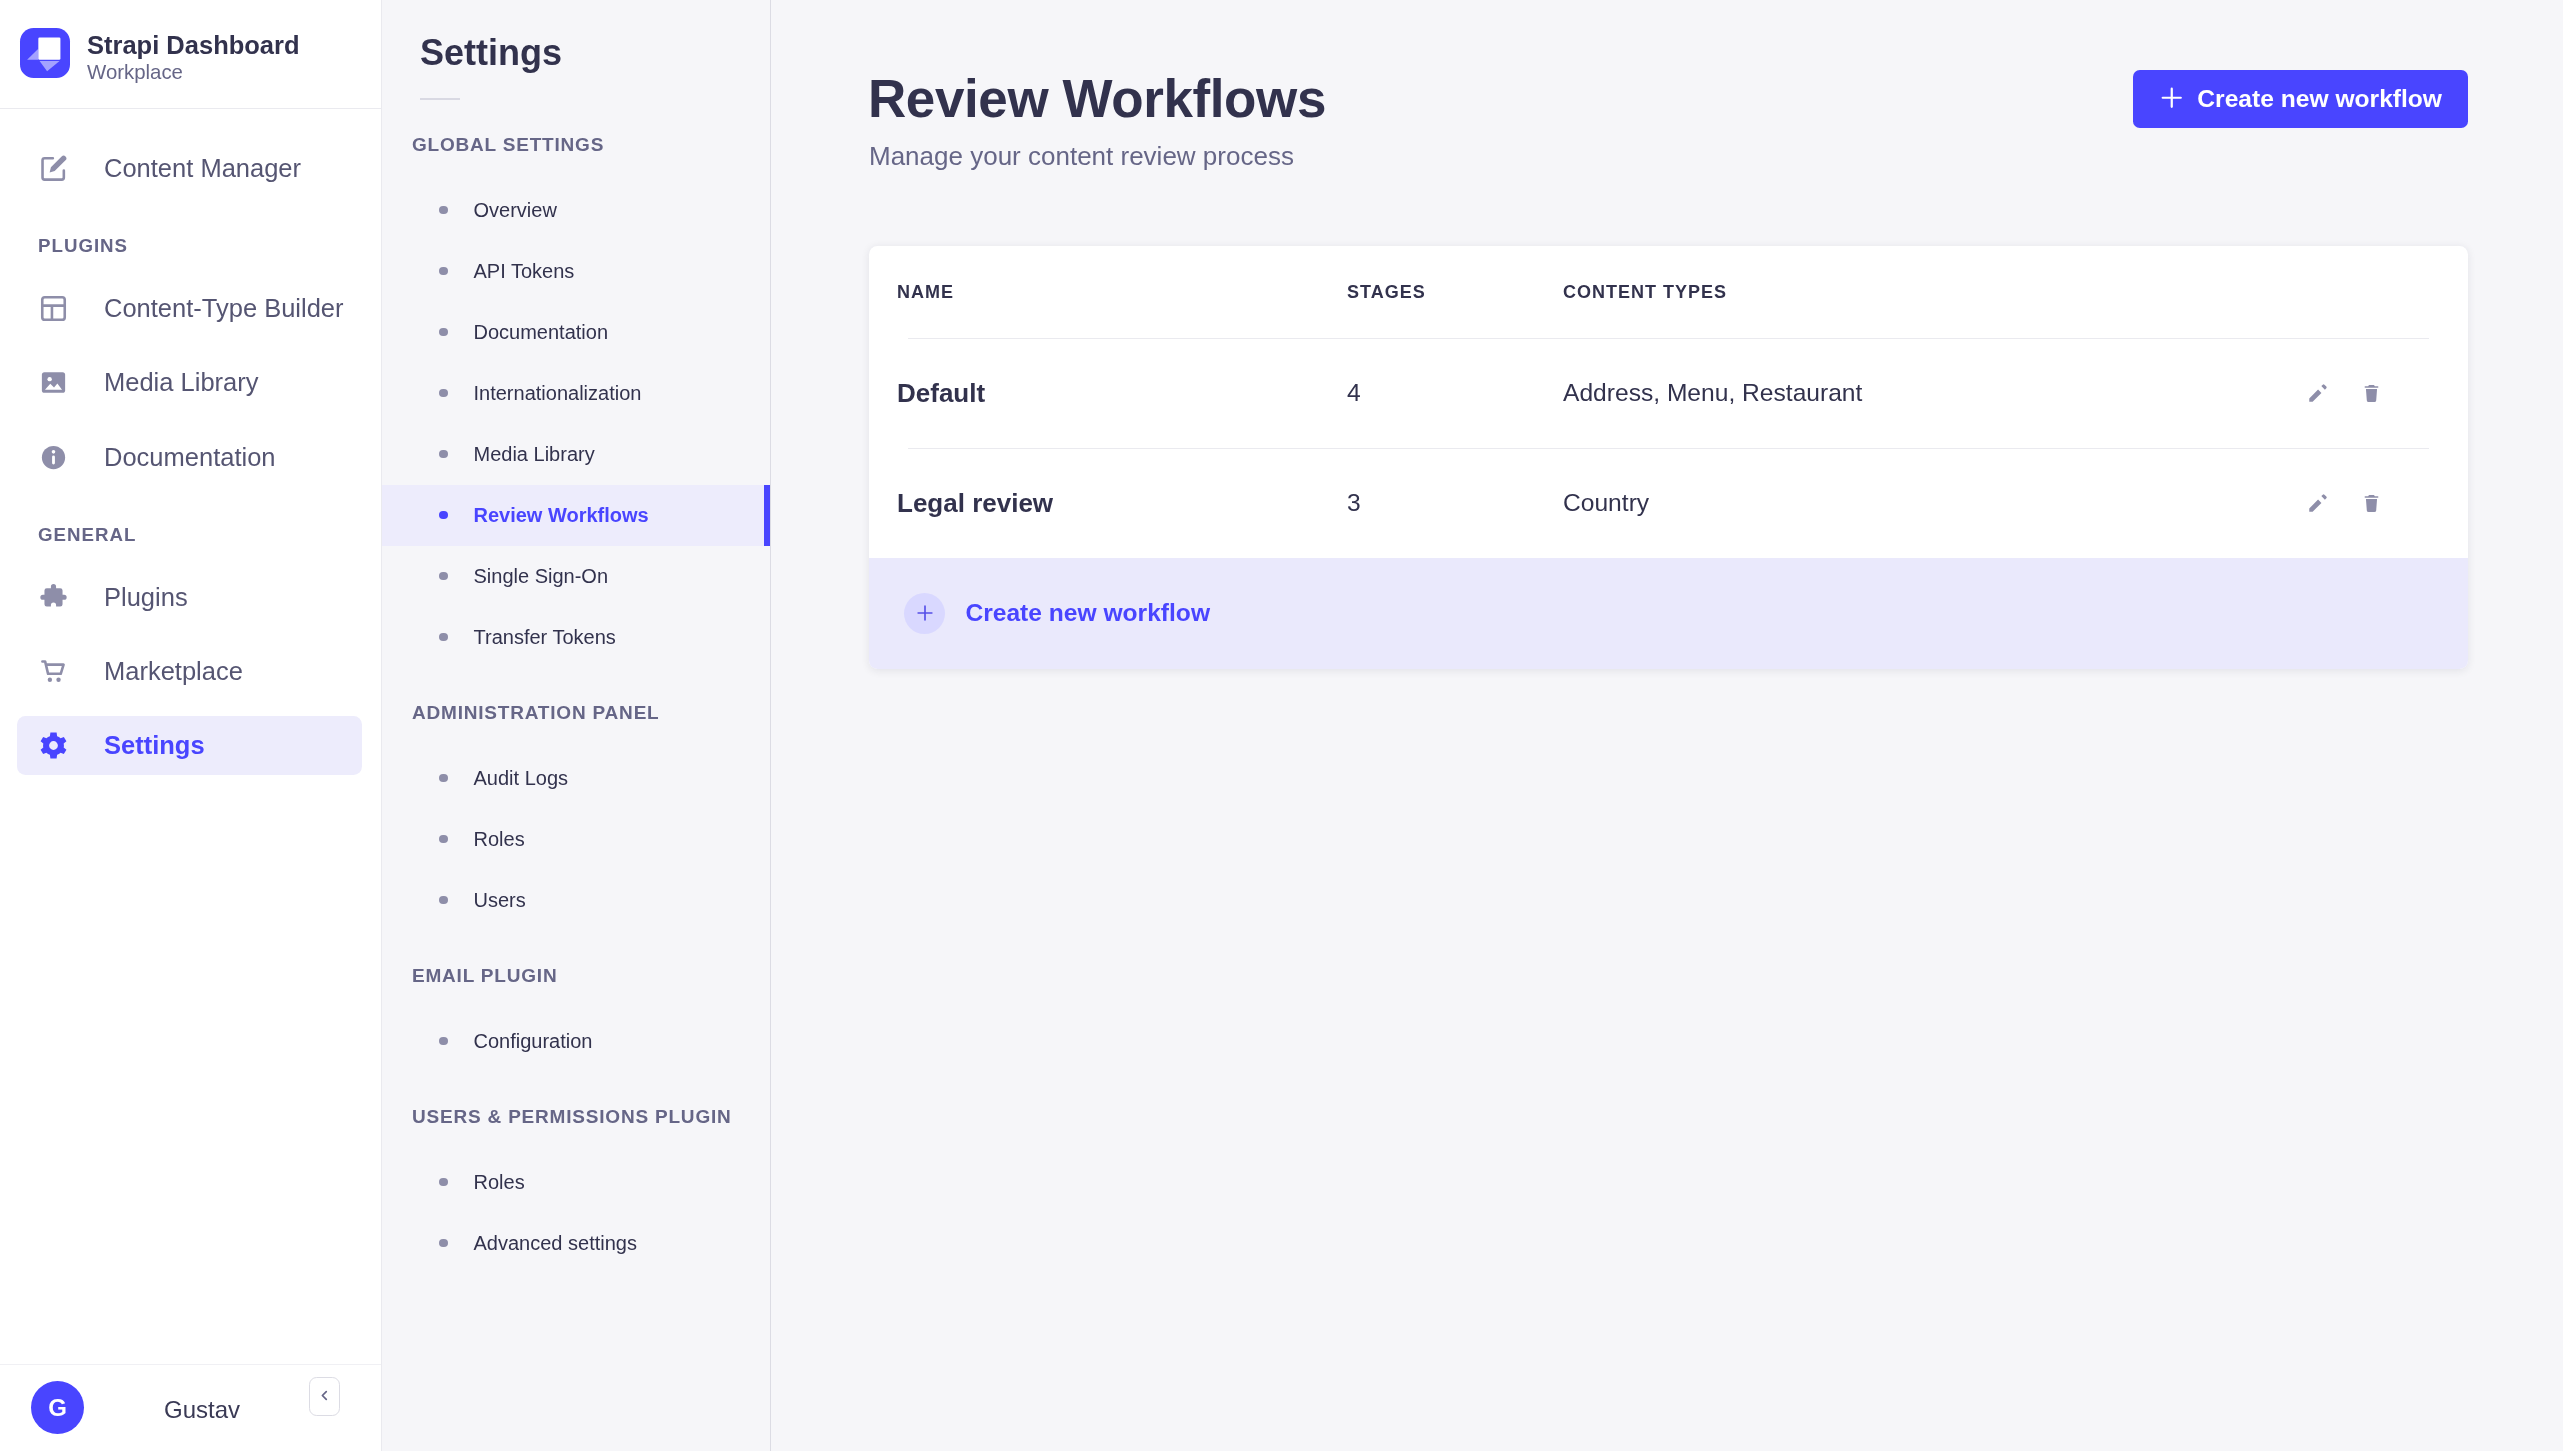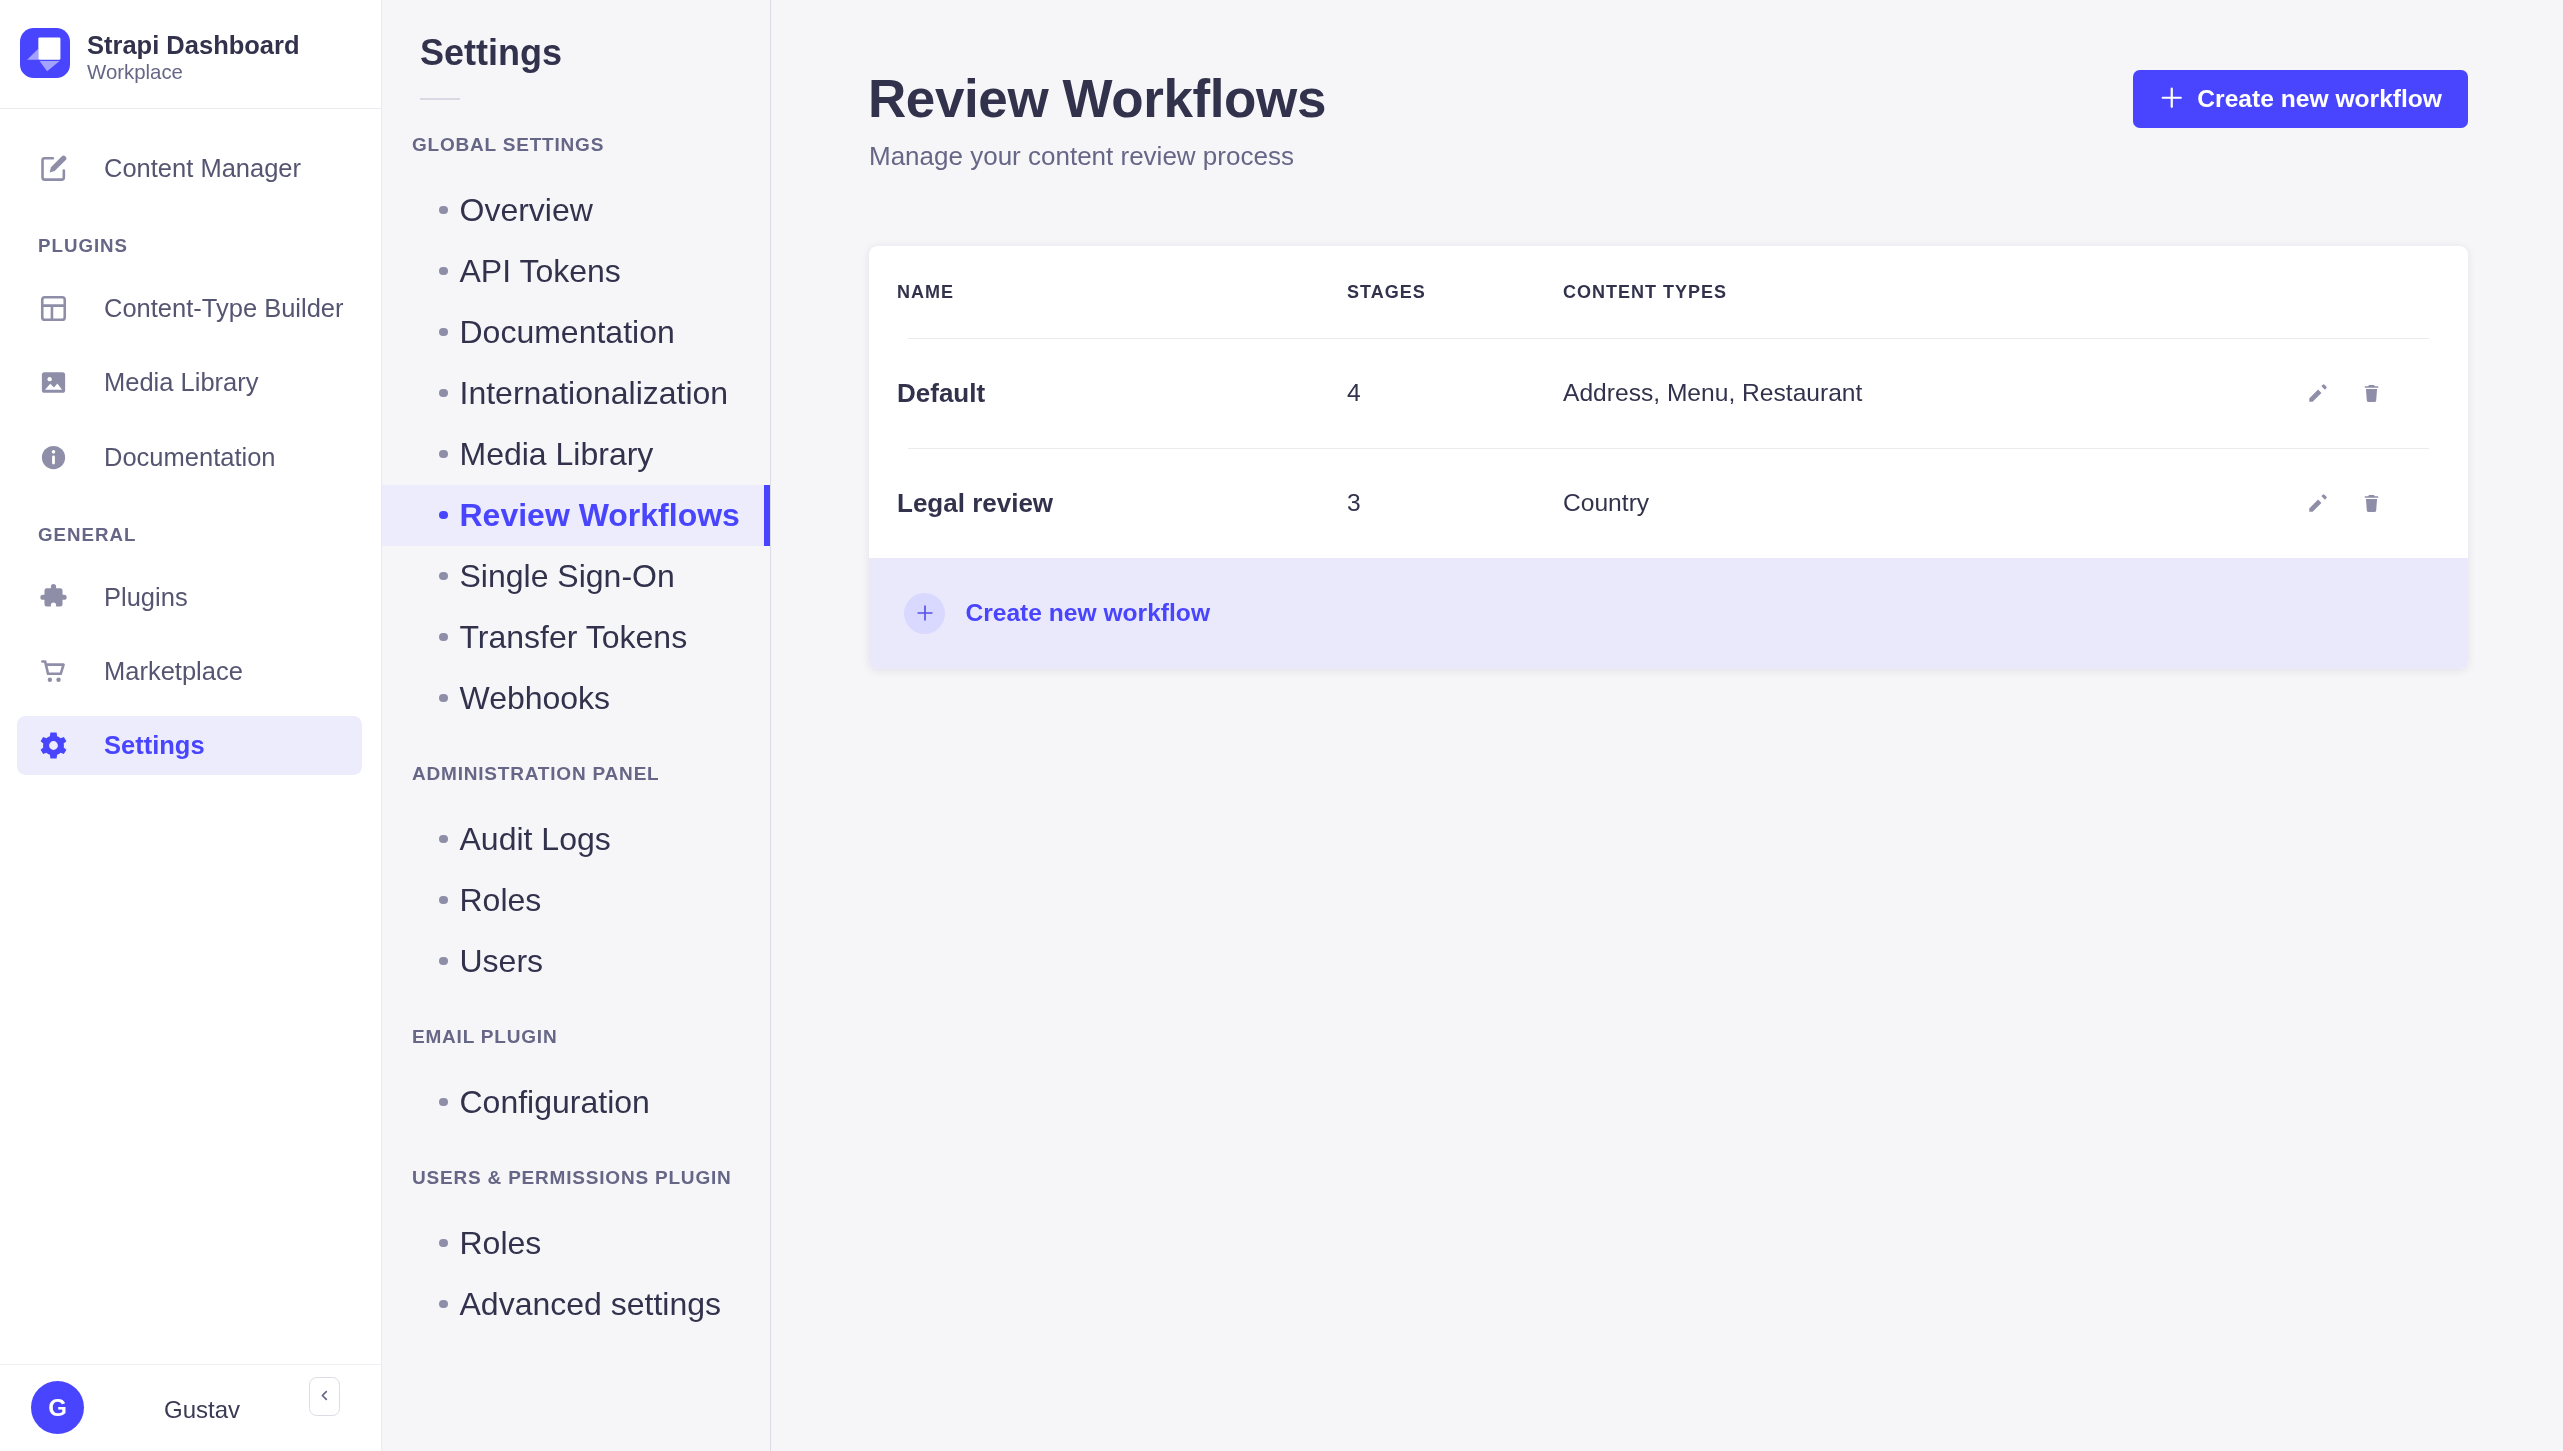--- a/index.html
+++ b/index.html
@@ -36,21 +36,21 @@
     border-radius:7.6px;display:flex;align-items:center;justify-content:center;color:var(--gray);cursor:pointer;}
   .collapse-btn svg{width:17px;height:17px;}
 
   
   .subnav{position:absolute;left:382px;top:0;width:389px;height:1451px;background:var(--bg);border-right:0.8px solid #dcdce4;overflow:hidden;}
   .subnav-title{margin:32px 0 0 38px;font-size:36px;font-weight:bold;color:var(--txt);}
   .subnav-divider{margin:24px 0 0 38px;width:40px;height:1.7px;background:#d9d9e3;}
   .sub-sec-label{margin:34px 0 24px 30px;font-size:19px;font-weight:bold;letter-spacing:0.8px;color:var(--gray);}
   .sub-item{position:relative;height:61px;display:flex;align-items:center;cursor:pointer;}
   .sub-item .dot{width:8.5px;height:8.5px;border-radius:50%;background:var(--icon);margin-left:57px;flex:0 0 8.5px;}
-  .sub-item .lbl{margin-left:12px;font-size:32px;color:var(--txt);white-space:nowrap;}
+  .sub-item .lbl{margin-left:26px;font-size:20px;color:var(--txt);white-space:nowrap;}
   .sub-item.active{background:var(--primary-100);}
   .sub-item.active::after{content:"";position:absolute;right:0;top:0;width:6px;height:100%;background:var(--primary);}
   .sub-item.active .dot{background:var(--primary);}
   .sub-item.active .lbl{color:var(--primary);font-weight:bold;}
 
   
   .main{position:absolute;left:771px;top:0;right:0;bottom:0;background:var(--bg);}
   .page-title{position:absolute;left:97px;top:68px;font-size:53px;font-weight:bold;color:var(--txt);letter-spacing:-0.4px;}
   .page-subtitle{position:absolute;left:98px;top:141px;font-size:26px;color:var(--gray);}
   .create-btn{position:absolute;right:95px;top:70px;height:58px;padding:0 26px;background:var(--primary);border:none;
@@ -203,24 +203,20 @@
           <span class="dot"></span>
           <span class="lbl">Review Workflows</span>
         </div>
         <div class="sub-item">
           <span class="dot"></span>
           <span class="lbl">Single Sign-On</span>
         </div>
         <div class="sub-item">
           <span class="dot"></span>
           <span class="lbl">Transfer Tokens</span>
-        </div>
-        <div class="sub-item">
-          <span class="dot"></span>
-          <span class="lbl">Webhooks</span>
         </div>
         <div class="sub-sec-label">ADMINISTRATION PANEL</div>
         <div class="sub-item">
           <span class="dot"></span>
           <span class="lbl">Audit Logs</span>
         </div>
         <div class="sub-item">
           <span class="dot"></span>
           <span class="lbl">Roles</span>
         </div>

